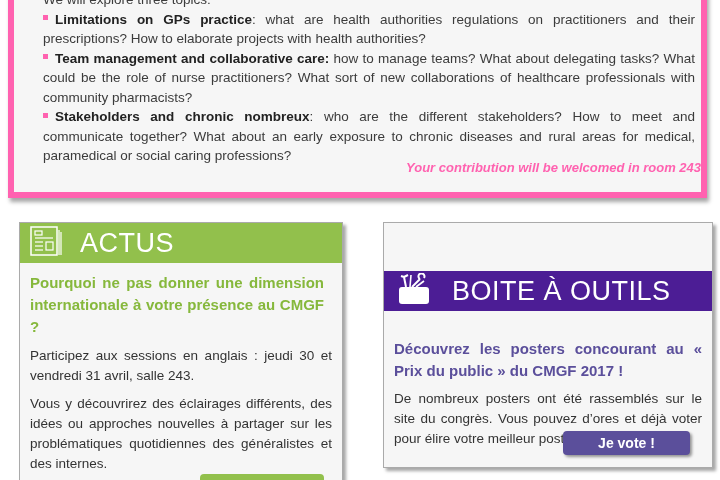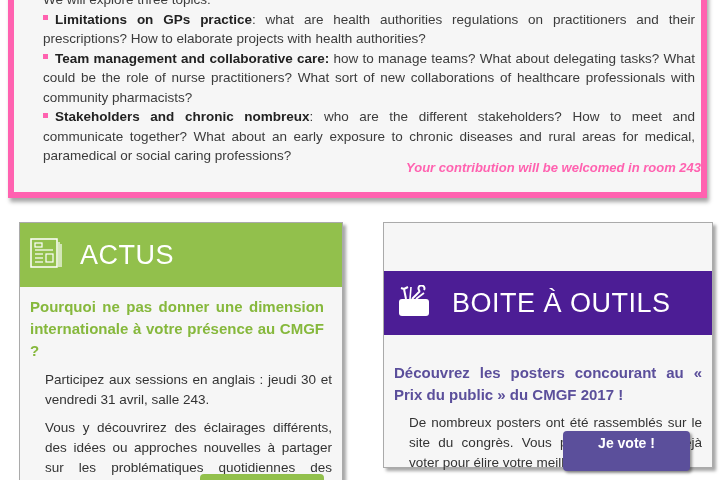--- a/index.html
+++ b/index.html
@@ -31,41 +31,41 @@
     position:absolute; left:0; right:0; top:172px; text-align:right;
     color:#ff62b0; font-style:italic; font-weight:bold; font-size:13px;
   }
 
   .panel {
     position:absolute; box-sizing:border-box;
     background:#f6f6f6; border:1px solid #aaaaaa;
     box-shadow:3px 3px 3px rgba(0,0,0,0.35);
   }
   .panel-head {
-    height:64px; display:flex; align-items:center; color:#fff;
+    height:40px; display:flex; align-items:center; color:#fff;
   }
   .panel-head .title { font-size:27px; letter-spacing:0.5px; }
   .panel-body { padding:0 10px 0 10px; text-align:justify; }
 
   .actus { left:19px; top:222px; width:324px; height:270px; }
   .actus .panel-head { background:#92c04c; }
   .actus .q {
     color:#86b83c; font-weight:bold; font-size:15px; line-height:22px;
     margin:9px 8px 8px 0; text-align:justify;
   }
-  .body-text { font-size:13.5px; line-height:20px; color:#333; margin:0 0 8px 15px; }
+  .body-text { font-size:13.5px; line-height:20px; color:#333; margin:0 0 8px 0; }
 
   .boite { left:383px; top:222px; width:330px; height:246px; }
   .boite .panel-head { background:#4c1d95;margin-top:48px; }
   .boite .q {
     color:#5b4f9b; font-weight:bold; font-size:15px; line-height:22px;
     margin:27px 0 7px 0;
   }
   .vote-btn {
-    position:absolute; left:179px; top:208px; width:127px; height:40px;
+    position:absolute; left:179px; top:208px; width:127px; height:24px;
     background:#5b4f9b; color:#fff; border-radius:4px;
     font-weight:bold; font-size:14px; text-align:center; line-height:24px;
     box-shadow:2px 2px 3px rgba(0,0,0,0.4); cursor:pointer;
   }
   .green-btn-peek {
     position:absolute; left:200px; top:474px; width:124px; height:10px;
     background:#92c04c; border-radius:4px 4px 0 0;
   }
   .icon { display:inline-block; margin-left:10px; margin-right:18px; }
 </style>

